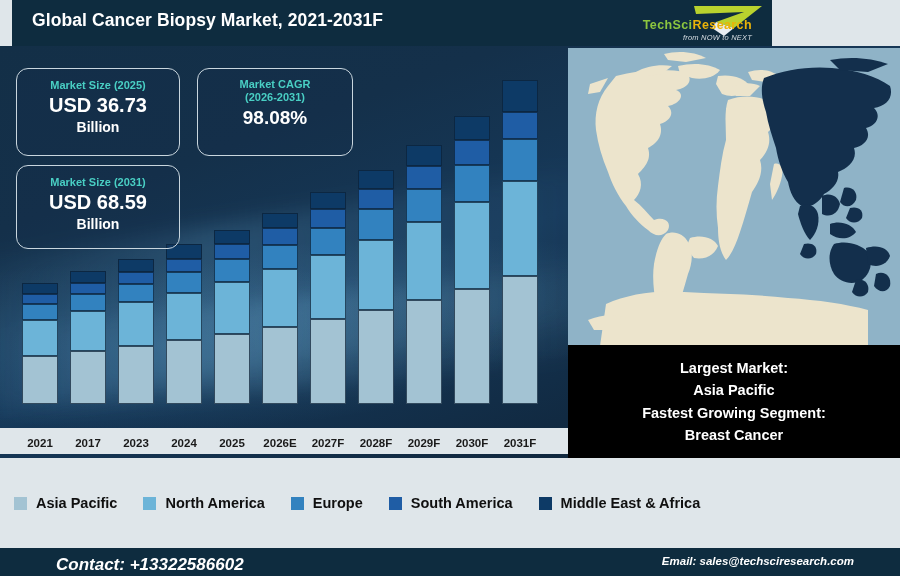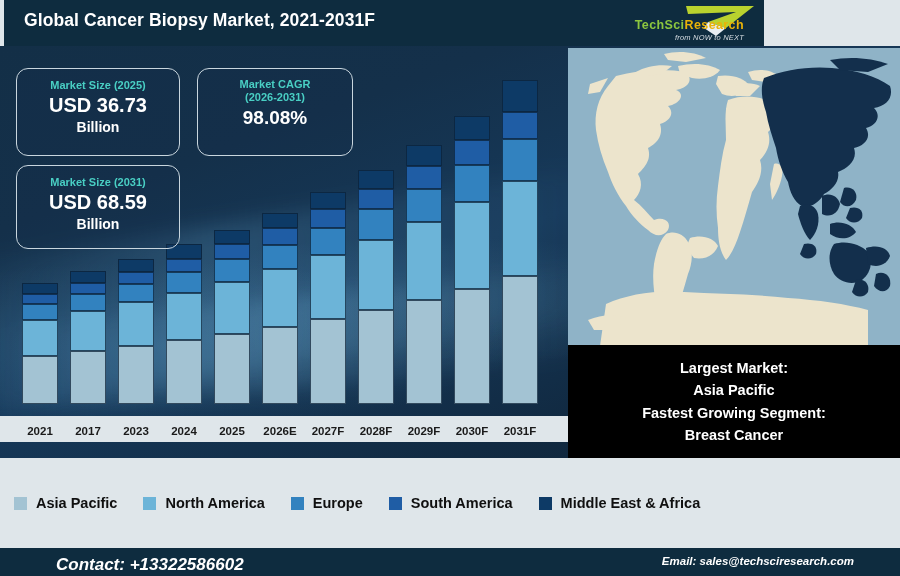--- a/index.html
+++ b/index.html
@@ -7,21 +7,21 @@
   html,body { width:900px; height:576px; overflow:hidden; }
   body {
     font-family:"Liberation Sans", sans-serif;
     background:#e8edf0;
     position:relative;
   }
   .page { position:relative; width:900px; height:576px; overflow:hidden; background:#dfe6ea; }
 
   
   .header {
-    position:absolute; left:4px; top:0; width:760px; height:46px;
+    position:absolute; left:12px; top:0; width:760px; height:46px;
     background:#0e2c3f;
     z-index:6;
   }
   .header-title {
     position:absolute; left:20px; top:10px;
     font-size:17.5px; font-weight:bold; color:#ffffff;
     letter-spacing:0.1px;
   }
   .logo-wrap {
     position:absolute; right:8px; top:2px; width:180px; height:42px;
@@ -77,21 +77,21 @@
   
   .plot { position:absolute; left:0; top:0; width:568px; height:412px; z-index:3; }
   .bar  { position:absolute; bottom:54px; width:36px; }
   .seg  { width:100%; border:0.6px solid rgba(12,34,55,0.75); box-sizing:border-box; }
 
   .axis-band {
     position:absolute; left:0; bottom:0; width:568px; height:54px;
     z-index:3;
   }
   .axis-labels {
-    position:absolute; left:0; bottom:16px; width:568px; height:26px;
+    position:absolute; left:0; bottom:4px; width:568px; height:26px;
     background:#dfe6ea;
   }
   .xlab {
     position:absolute; bottom:5px; width:52px; text-align:center;
     font-size:11.5px; font-weight:bold; color:#1a1a1a;
   }
 
   
   .map-box {
     position:absolute; left:568px; top:48px; width:332px; height:300px;

